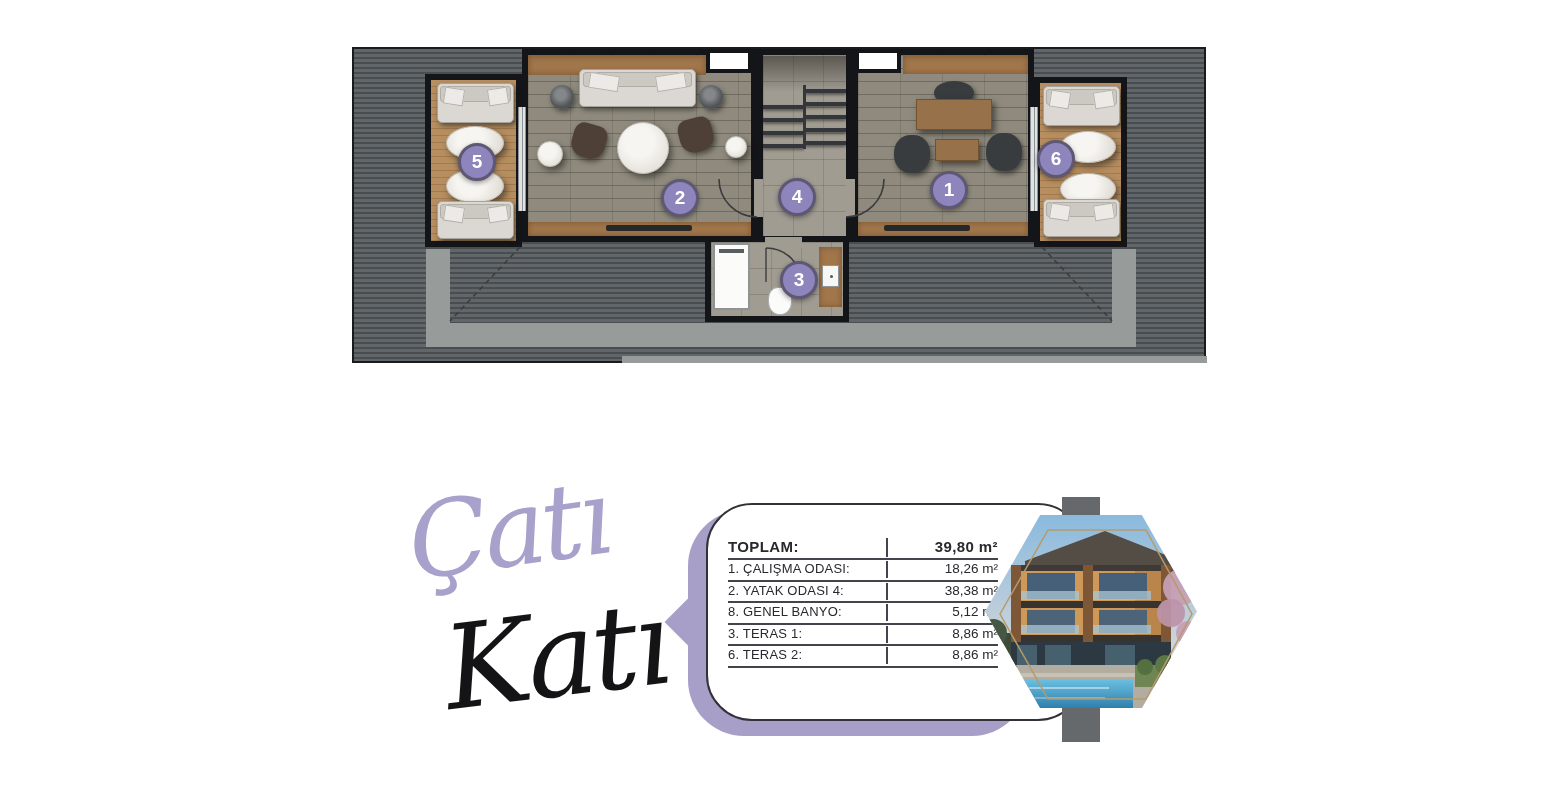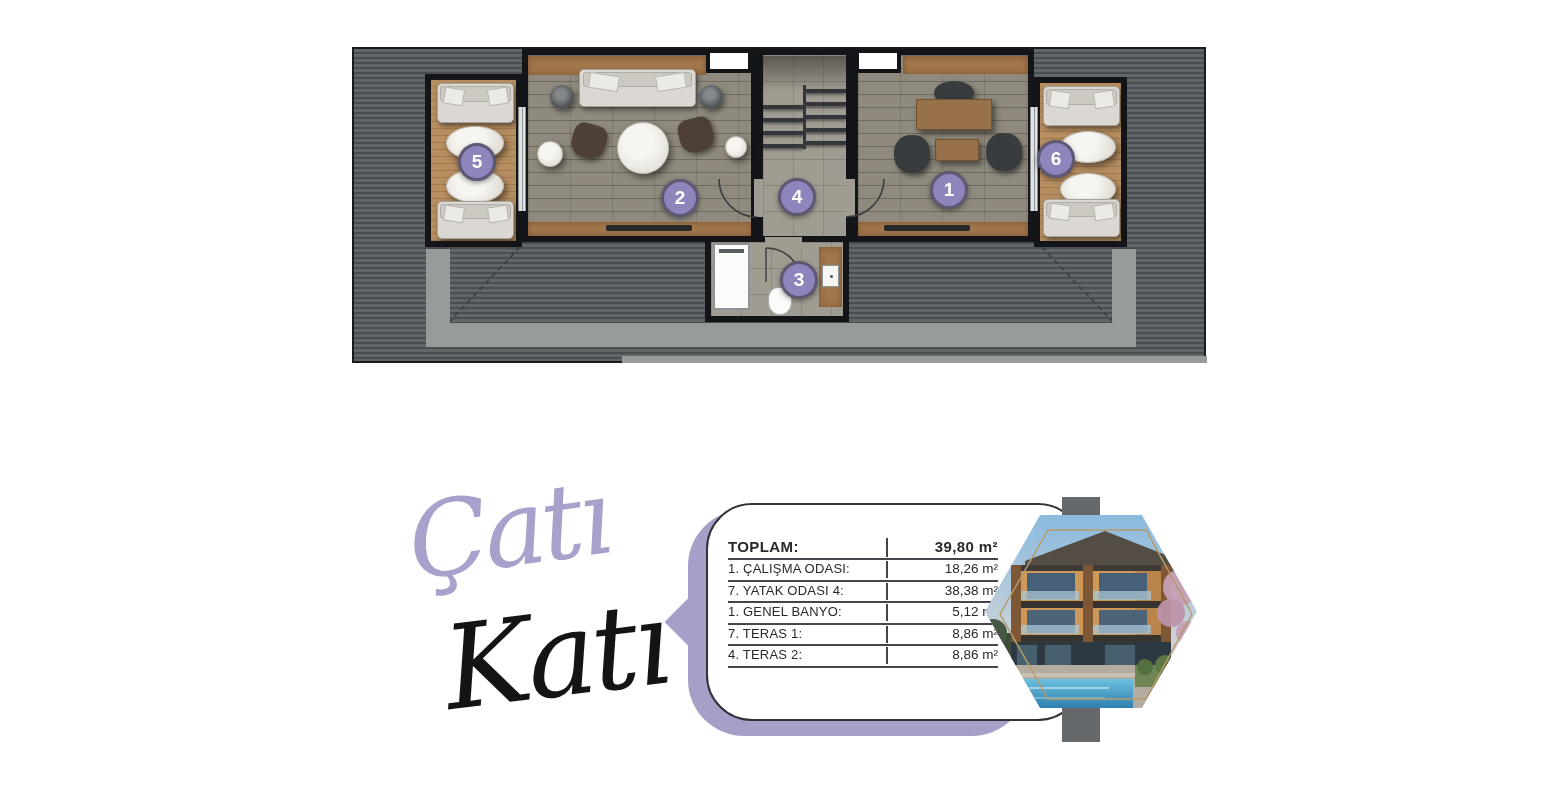--- a/index.html
+++ b/index.html
@@ -224,33 +224,33 @@
     <div class="area-table">
       <div class="arow total">
         <span class="lab">TOPLAM:</span>
         <span class="val">39,80 m²</span>
       </div>
       <div class="arow">
         <span class="lab">1. ÇALIŞMA ODASI:</span>
         <span class="val">18,26 m²</span>
       </div>
       <div class="arow">
-        <span class="lab">7. YATAK ODASI 4:</span>
+        <span class="lab">2. YATAK ODASI 4:</span>
         <span class="val">38,38 m²</span>
       </div>
       <div class="arow">
-        <span class="lab">1. GENEL BANYO:</span>
+        <span class="lab">8. GENEL BANYO:</span>
         <span class="val">5,12 m²</span>
       </div>
       <div class="arow">
-        <span class="lab">7. TERAS 1:</span>
+        <span class="lab">3. TERAS 1:</span>
         <span class="val">8,86 m²</span>
       </div>
       <div class="arow">
-        <span class="lab">4. TERAS 2:</span>
+        <span class="lab">6. TERAS 2:</span>
         <span class="val">8,86 m²</span>
       </div>
     </div>
   </div>
 
   <div class="tab-bar" style="left:1062px;top:497px;height:36px;"></div>
   <div class="tab-bar" style="left:1062px;top:698px;height:44px;"></div>
 
   <div class="hexagon">
     <svg width="212" height="193" viewBox="0 0 212 193">

